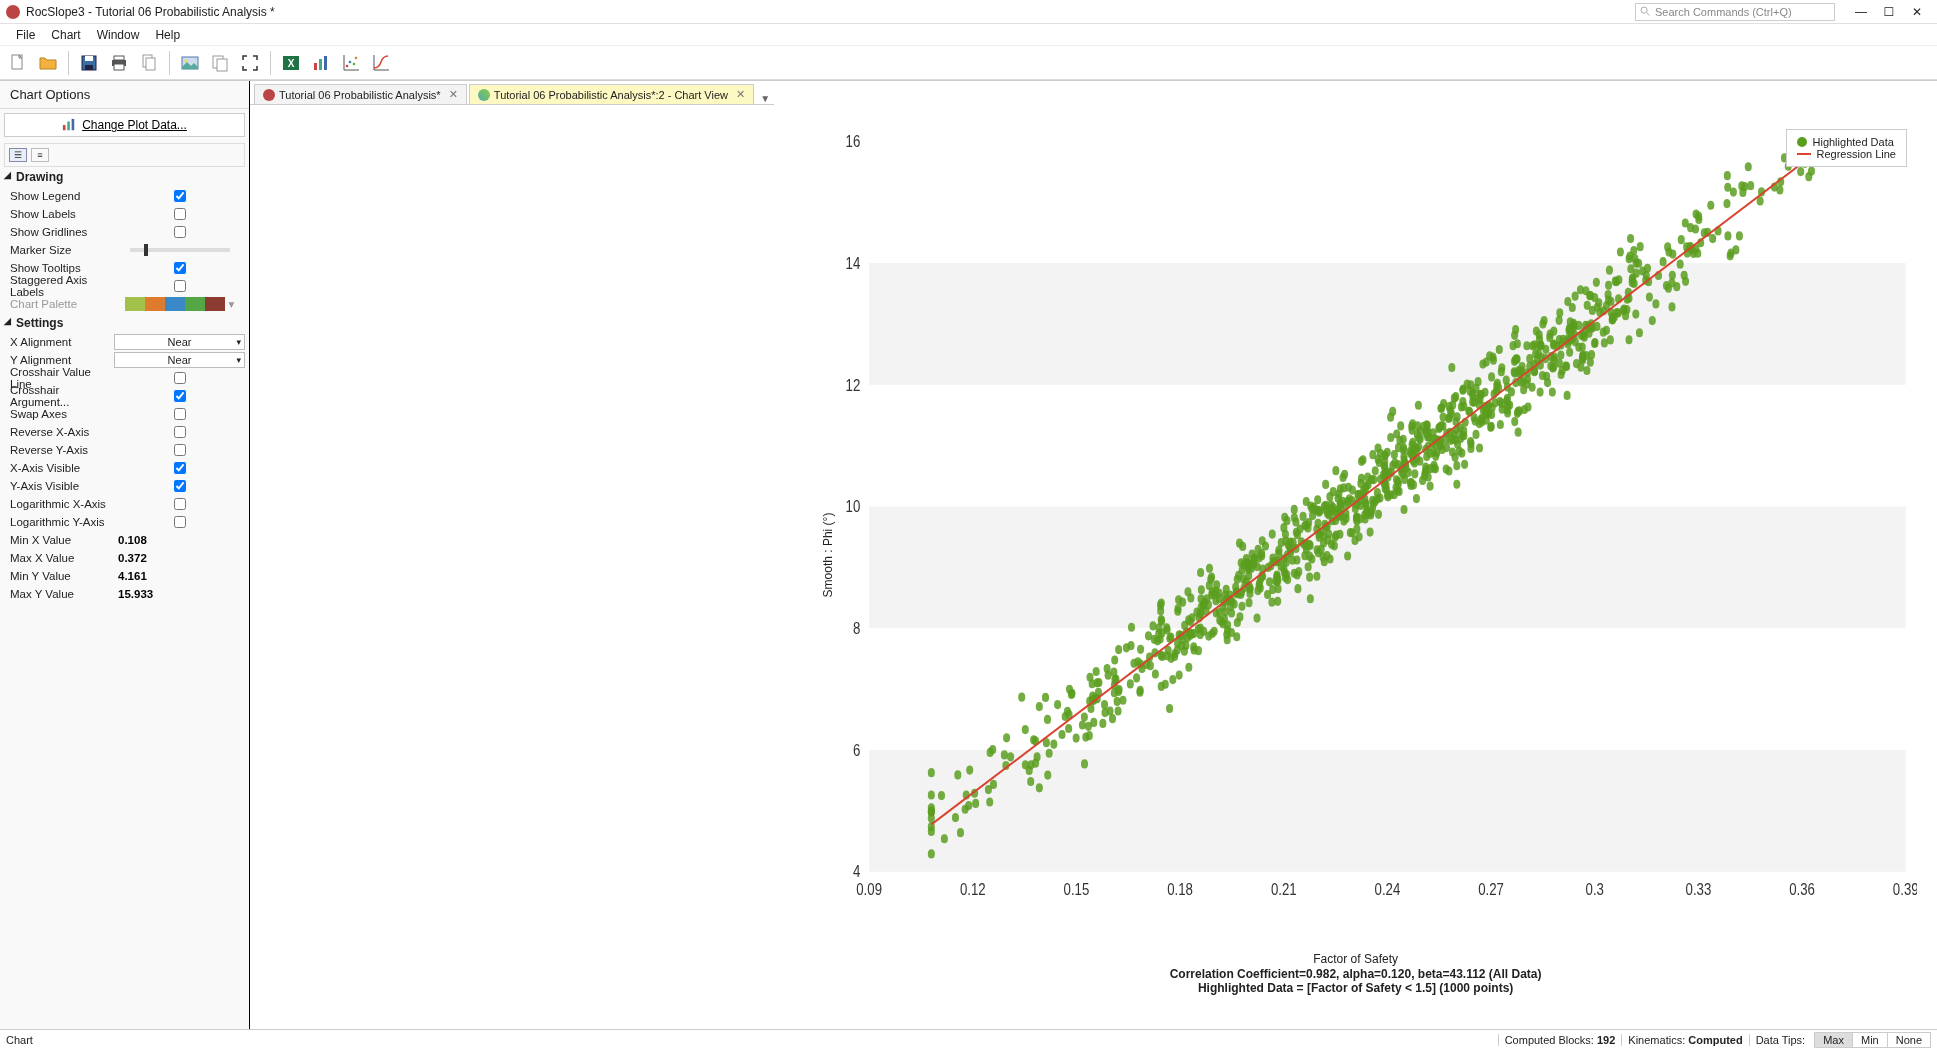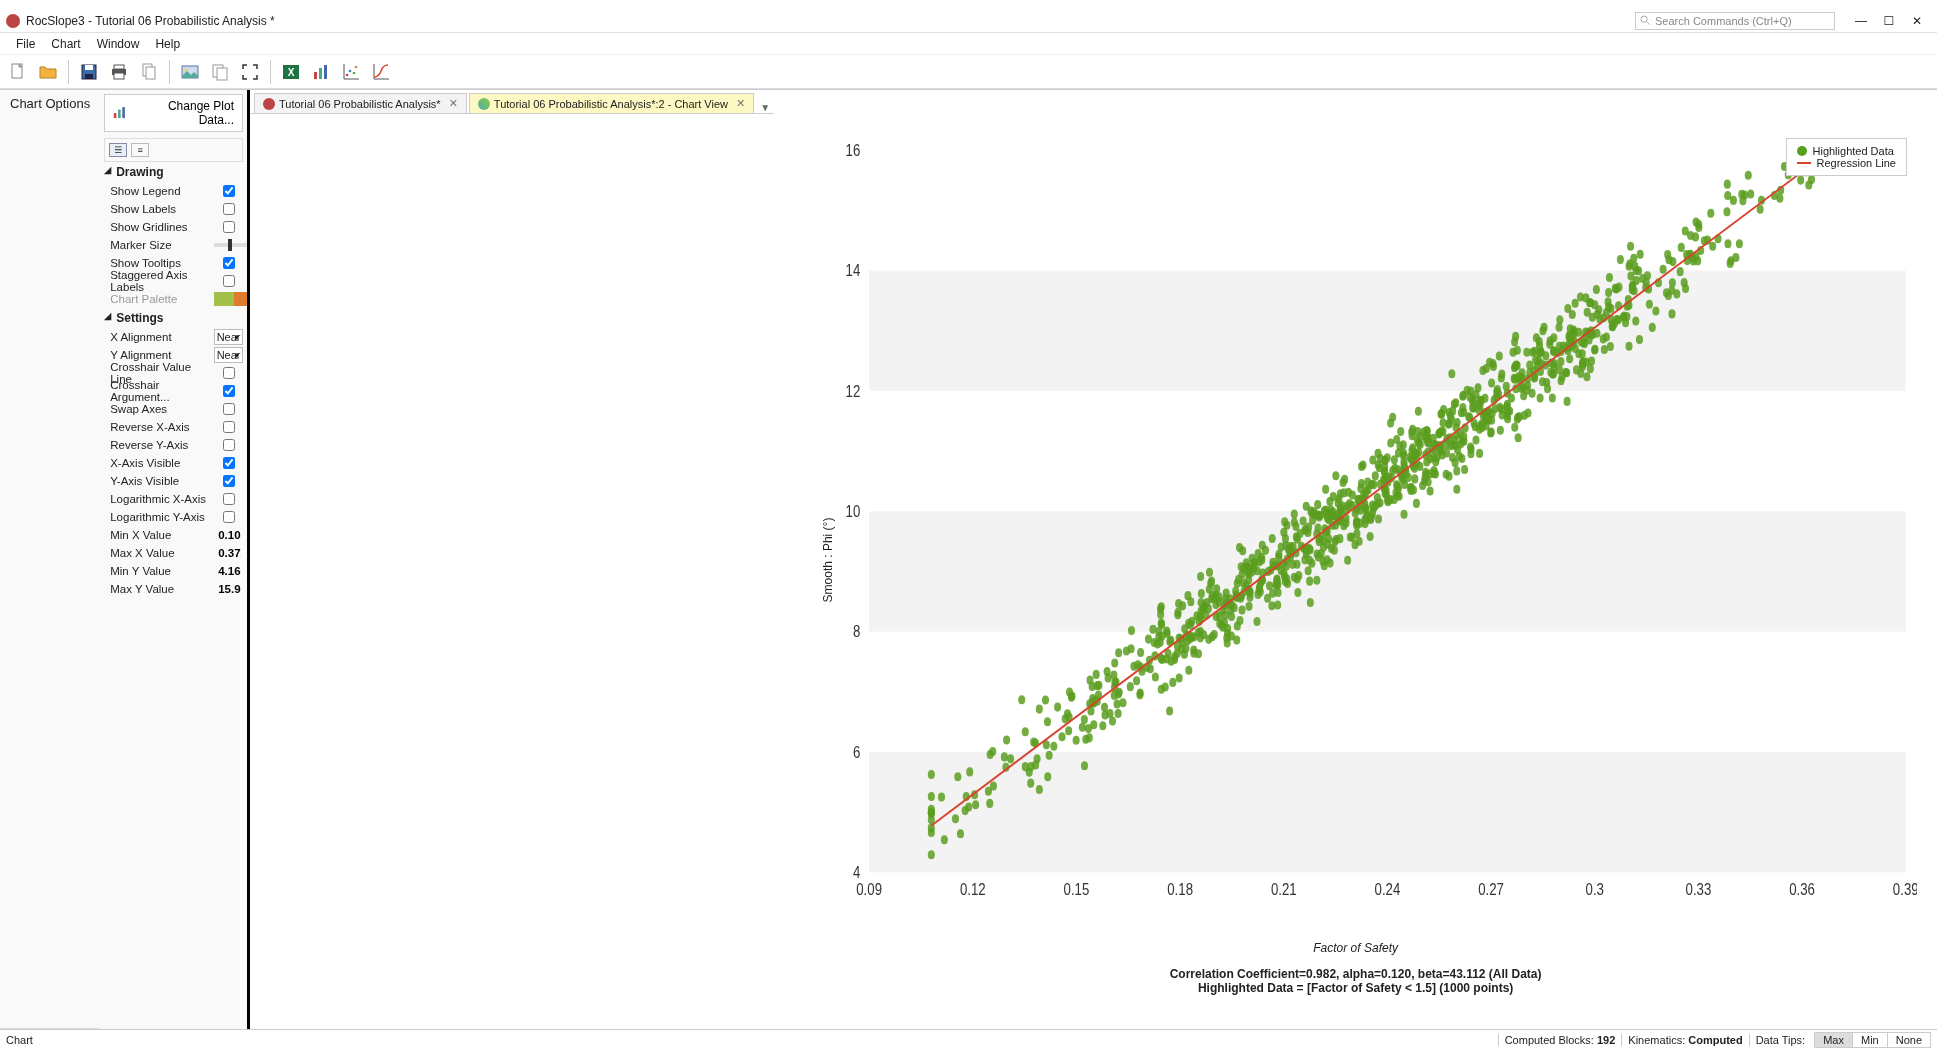--- a/index.html
+++ b/index.html
@@ -1,44 +1,44 @@
 <!DOCTYPE html>
 <html><head>
 <meta charset="utf-8">
 <style>
   * { box-sizing: border-box; font-family: "Segoe UI", Tahoma, sans-serif; }
   html, body { margin:0; padding:0; height:100%; overflow:hidden; }
   body { background:#fff; font-size:12px; color:#222; display:flex; flex-direction:column; }
 
   
-  .titlebar { height:24px; display:flex; align-items:center; padding:4px 6px; border-bottom:1px solid #e0e0e0;margin-top:9px; }
+  .titlebar { height:24px; display:flex; align-items:center; padding:4px 6px; border-bottom:1px solid #e0e0e0; }
   .titlebar .app-ico { width:14px; height:14px; border-radius:50%; background:#b44; margin-right:6px; }
   .titlebar .title-text { flex:0 0 auto; font-size:12px; }
   .titlebar .spacer { flex:1; }
   .titlebar .searchcmd { width:200px; border:1px solid #ccc; height:18px; display:flex; align-items:center; padding:0 4px; font-size:11px; color:#888; margin-right:12px;}
   .titlebar .searchcmd svg{width:11px;height:11px;margin-right:4px;}
   .winbtn { width:28px; text-align:center; font-size:12px; }
 
   
   .menubar { height:22px; display:flex; align-items:center; padding:0 8px; border-bottom:1px solid #eee;}
   .menubar span { padding:0 8px; font-size:12px; cursor:default;}
 
   
   .toolbar { height:34px; display:flex; align-items:center; padding:0 4px; border-bottom:1px solid #ddd; gap:2px;}
   .tool { width:28px; height:28px; display:flex; align-items:center; justify-content:center; border:1px solid transparent;}
   .tool svg{width:20px;height:20px;}
   .sep { width:1px; height:24px; background:#ccc; margin:0 4px;}
 
   
   .main-row{ flex:1; display:flex; min-height:0; border-top:1px solid #ccc;}
   
-  .side { width:250px; border-right:3px solid #000000; background:#f9f9f9; display:flex; flex-direction:row;}
+  .side { width:250px; border-right:1px solid #000000; background:#f9f9f9; display:flex; flex-direction:column;}
   .side-title{ font-size:13px; padding:6px 10px; border-bottom:1px solid #ddd;}
   .side-body{ flex:1; overflow:auto; padding:4px 4px 4px 4px;}
-  .big-btn{ border:1px solid #ccc; background:#fff; padding:4px 8px; font-size:12px; width:100%; text-align:right; margin-bottom:6px; display:flex; align-items:center; justify-content:center; gap:6px;}
+  .big-btn{ border:1px solid #ccc; background:#fff; padding:4px 8px; font-size:12px; width:100%; text-align:right; margin-bottom:6px; display:flex; align-items:center; justify-content:center; gap:6px;text-decoration:underline;}
   .big-btn svg{width:14px;height:14px;}
   .tab-icons{ padding:4px 0 4px 4px; display:flex; gap:4px; border:1px solid #ddd;}
   .tab-icons .ti{ width:18px; height:14px; border:1px solid #bbb; font-size:9px; display:flex; align-items:center; justify-content:center;}
   .ti.active{ background:#e6eef7; border-color:#88a;}
   .section-hdr{ font-weight:bold; font-size:12px; padding:3px 2px 3px 12px; position:relative;}
   .section-hdr::before{content:"◢"; position:absolute; left:0; top:3px; font-size:9px;}
   .prop-row{ display:flex; align-items:center; font-size:11.5px; height:18px; }
   .prop-row .plabel{ flex:0 0 110px; padding-left:6px;}
   .prop-row .pval{ flex:1; display:flex; align-items:center; justify-content:center;}
   .prop-row input[type=checkbox]{ width:12px;height:12px;}
@@ -64,21 +64,21 @@
 
   .canvas-wrap{ flex:1; position:relative; overflow:hidden; background:#fff;}
   .chart-title{ text-align:center; font-size:18px; padding:10px 0 4px 0;}
   .chart-area{ position:absolute; left:40px; right:20px; top:46px; bottom:100px; }
   svg.plot{ width:100%; height:100%; }
   .legend{ position:absolute; right:30px; top:48px; background:#fff; border:1px solid #ccc; padding:6px 10px; font-size:11px;}
   .legend .row{ display:flex; align-items:center; gap:6px;}
   .legend .dot{width:10px;height:10px;border-radius:50%; background:#5a9e1f;}
   .legend .ln{width:14px;height:2px;background:#d9432f;}
   .caption{ position:absolute; left:0; right:0; bottom:34px; text-align:center; font-size:12px; font-weight:bold;}
-  .xlbl{ position:absolute; bottom:74px; left:0; right:0; text-align:center; font-size:12px;font-style:italic;}
+  .xlbl{ position:absolute; bottom:63px; left:0; right:0; text-align:center; font-size:12px;}
   .ylbl{ position:absolute; left:12px; top:50%; transform:translateY(-50%) rotate(-90deg); transform-origin:center; font-size:12px;}
 
   
   .statusbar{ height:20px; border-top:1px solid #ccc; display:flex; align-items:center; font-size:11px; padding:0 6px;}
   .statusbar .stretch{flex:1;}
   .stat-seg{ padding:0 6px; border-left:1px solid #ccc;}
   .toggle-grp{ display:flex; margin-left:4px;}
   .toggle-grp .tg{border:1px solid #ccc; padding:1px 8px; margin-left:-1px;}
   .toggle-grp .tg.active{ background:#ddd;}
 </style>

